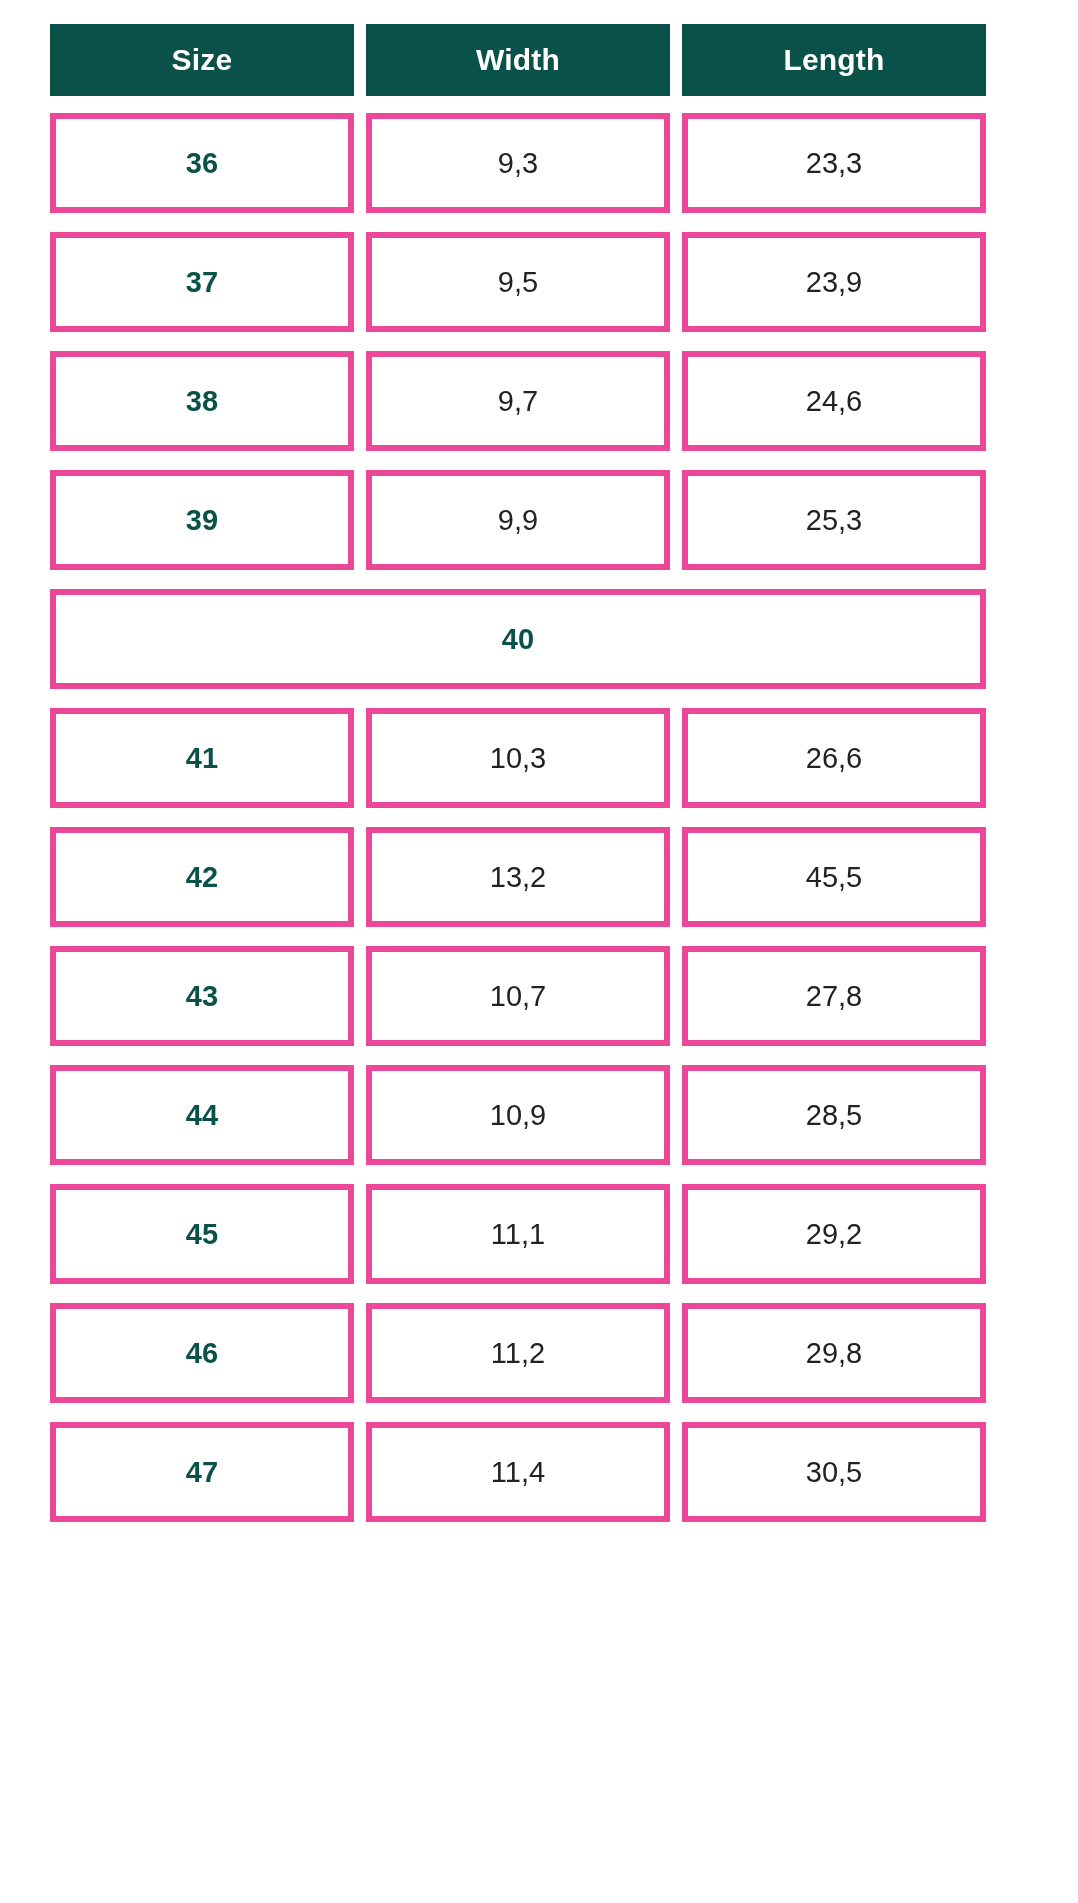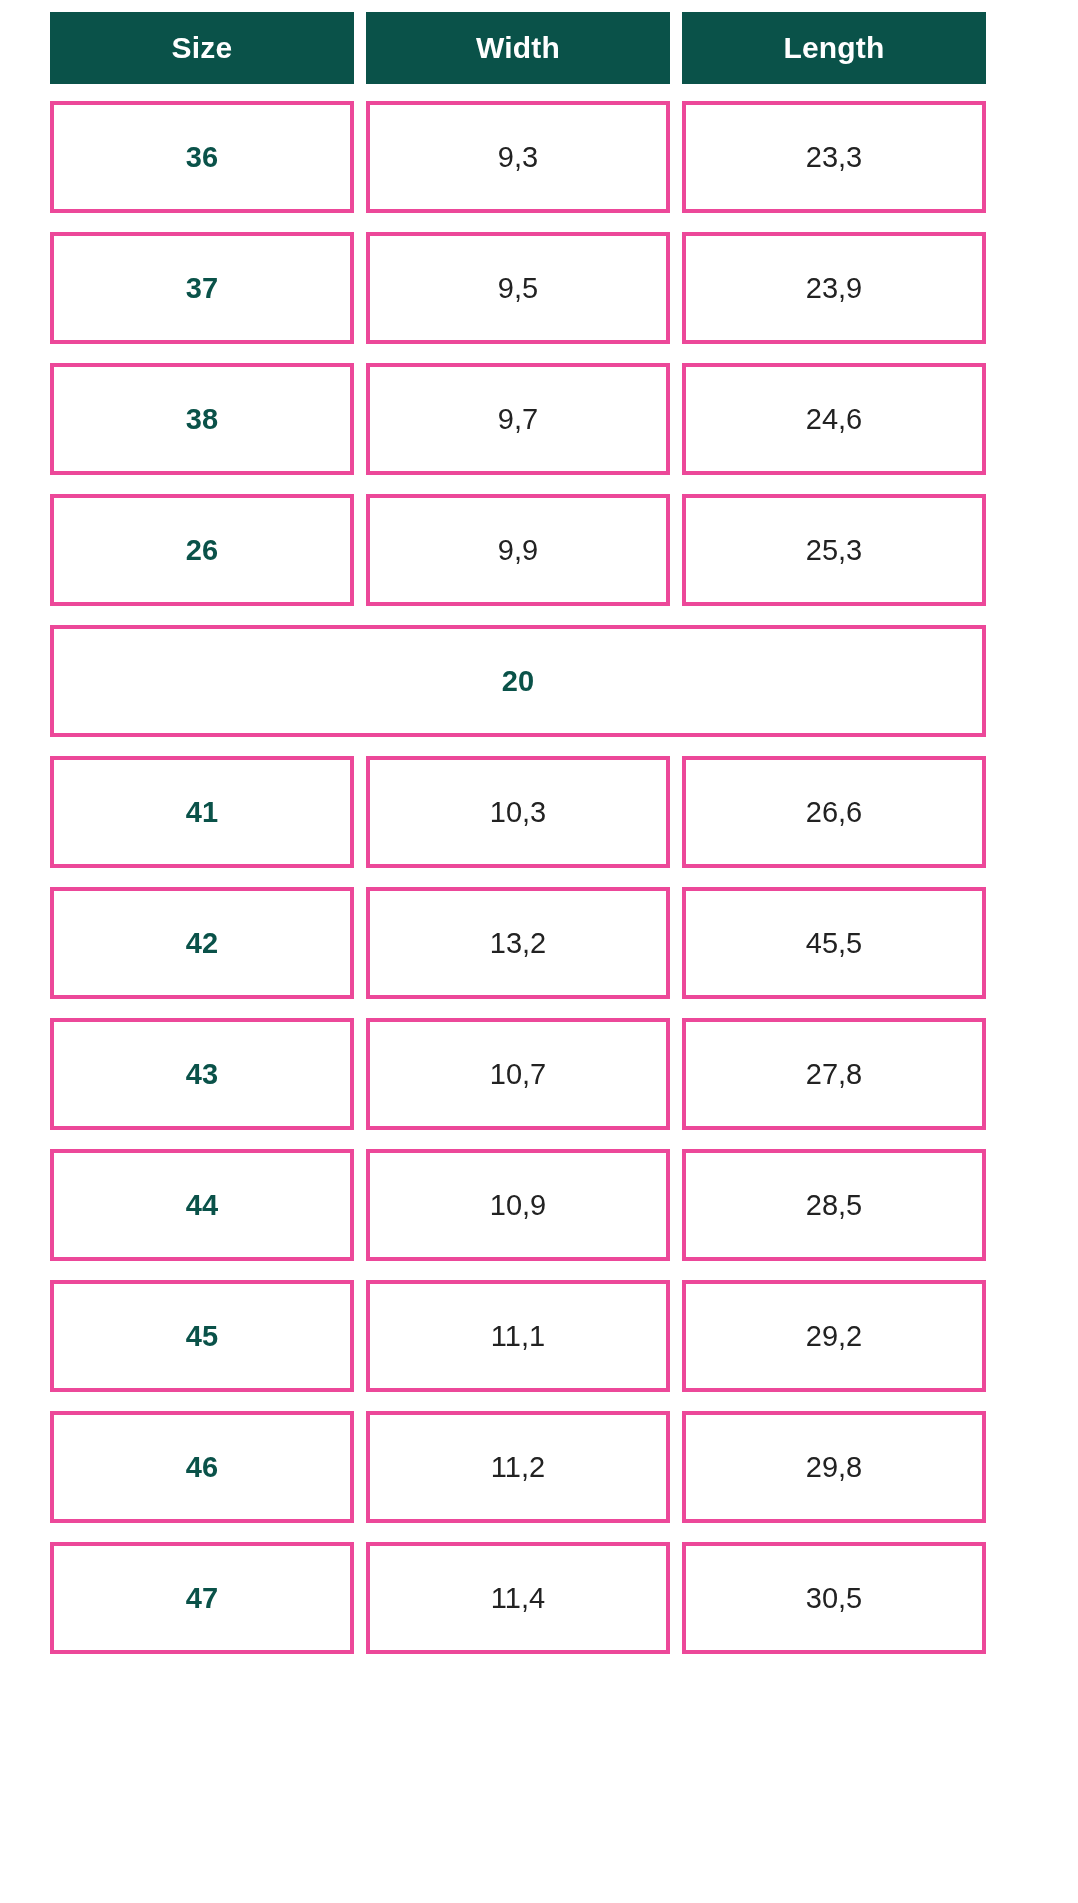--- a/index.html
+++ b/index.html
@@ -12,21 +12,21 @@
     width: 1078px;
     height: 1903px;
     font-family: "Liberation Sans", "DejaVu Sans", sans-serif;
     -webkit-font-smoothing: antialiased;
     overflow: hidden;
   }
 
   #size-chart {
     position: absolute;
     left: 50px;
-    top: 12px;
+    top: 24px;
     width: 936px;
   }
 
   .row {
     display: flex;
     width: 100%;
     column-gap: 12px;
   }
 
   .row.header-row {
@@ -53,23 +53,23 @@
   .cell.header-cell {
     height: 72px;
     background: #0a5249;
     color: #ffffff;
     font-size: 30px;
     font-weight: bold;
     letter-spacing: 0.2px;
   }
 
   .cell.data-cell {
-    height: 112px;
+    height: 100px;
     background: #ffffff;
-    border: 4px solid #ec4899;
+    border: 6px solid #ec4899;
     font-size: 29px;
     color: #222222;
     font-weight: normal;
     text-align: center;
   }
 
   .cell.data-cell.size-cell {
     color: #0a5249;
     font-weight: bold;
     font-size: 29px;
@@ -96,26 +96,26 @@
         <div class="cell data-cell size-cell">37</div>
         <div class="cell data-cell width-cell">9,5</div>
         <div class="cell data-cell length-cell">23,9</div>
       </div>
       <div class="row data-row">
         <div class="cell data-cell size-cell">38</div>
         <div class="cell data-cell width-cell">9,7</div>
         <div class="cell data-cell length-cell">24,6</div>
       </div>
       <div class="row data-row">
-        <div class="cell data-cell size-cell">26</div>
+        <div class="cell data-cell size-cell">39</div>
         <div class="cell data-cell width-cell">9,9</div>
         <div class="cell data-cell length-cell">25,3</div>
       </div>
       <div class="row data-row">
-        <div class="cell data-cell size-cell">20</div>
+        <div class="cell data-cell size-cell">40</div>
       </div>
       <div class="row data-row">
         <div class="cell data-cell size-cell">41</div>
         <div class="cell data-cell width-cell">10,3</div>
         <div class="cell data-cell length-cell">26,6</div>
       </div>
       <div class="row data-row">
         <div class="cell data-cell size-cell">42</div>
         <div class="cell data-cell width-cell">13,2</div>
         <div class="cell data-cell length-cell">45,5</div>

